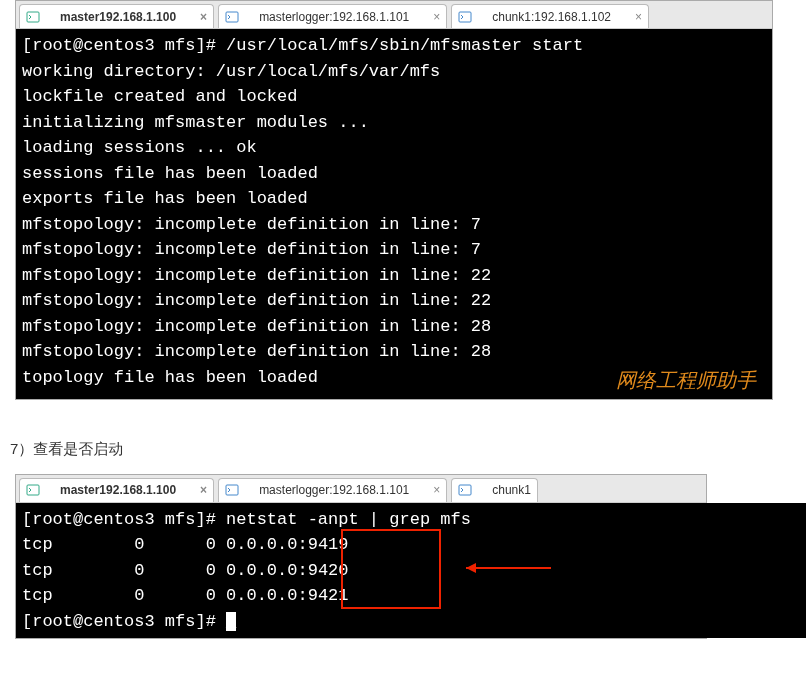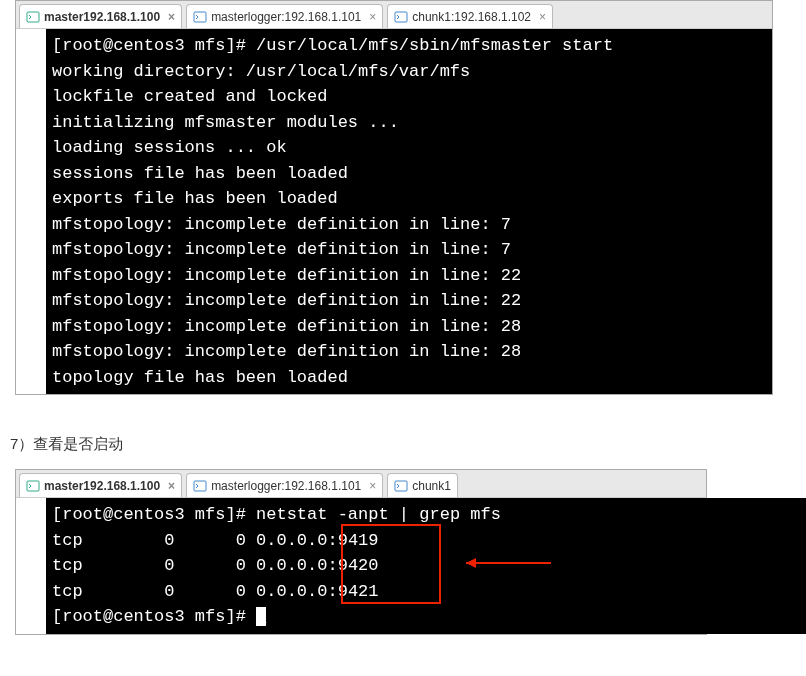--- a/index.html
+++ b/index.html
@@ -20,21 +20,21 @@
       background: #fff;
       border: 1px solid #bbb;
       border-bottom: none;
       border-radius: 4px 4px 0 0;
       display: flex;
       align-items: center;
       padding: 2px 6px;
       margin-right: 4px;
       font-size: 12px;
       color: #333;
-      gap: 4px;
+      gap: 20px;
     }
     .tab.active {
       font-weight: bold;
     }
     .tab-icon {
       width: 14px;
       height: 14px;
       display: inline-flex;
       align-items: center;
       justify-content: center;
@@ -47,21 +47,20 @@
     }
     .terminal {
       background: #000;
       color: #fff;
       font-family: "Consolas", "Courier New", monospace;
       font-size: 17px;
       line-height: 1.5;
       padding: 4px 6px;
       white-space: pre;
       overflow: hidden;
-      margin-left: 30px;
     }
     .prompt-user { color: #fff; }
     .cmd { color: #fff; }
     .watermark {
       color: #e08a1c;
       font-family: "KaiTi", serif;
       font-style: italic;
       font-size: 20px;
       float: right;
       margin-right: 10px;
@@ -137,21 +136,21 @@
 <span>initializing mfsmaster modules ...</span>
 <span>loading sessions ... ok</span>
 <span>sessions file has been loaded</span>
 <span>exports file has been loaded</span>
 <span>mfstopology: incomplete definition in line: 7</span>
 <span>mfstopology: incomplete definition in line: 7</span>
 <span>mfstopology: incomplete definition in line: 22</span>
 <span>mfstopology: incomplete definition in line: 22</span>
 <span>mfstopology: incomplete definition in line: 28</span>
 <span>mfstopology: incomplete definition in line: 28</span>
-<span>topology file has been loaded</span>
+<span>topology file has been loaded</span><span class="watermark">网络工程师助手</span>
 </div>
 </div>
 
 <div class="section-label">7）查看是否启动</div>
 
 <div class="window2">
   <div class="tab-bar">
     <div class="tab active">
       <span class="tab-icon">
         <svg width="14" height="14" viewBox="0 0 14 14">

